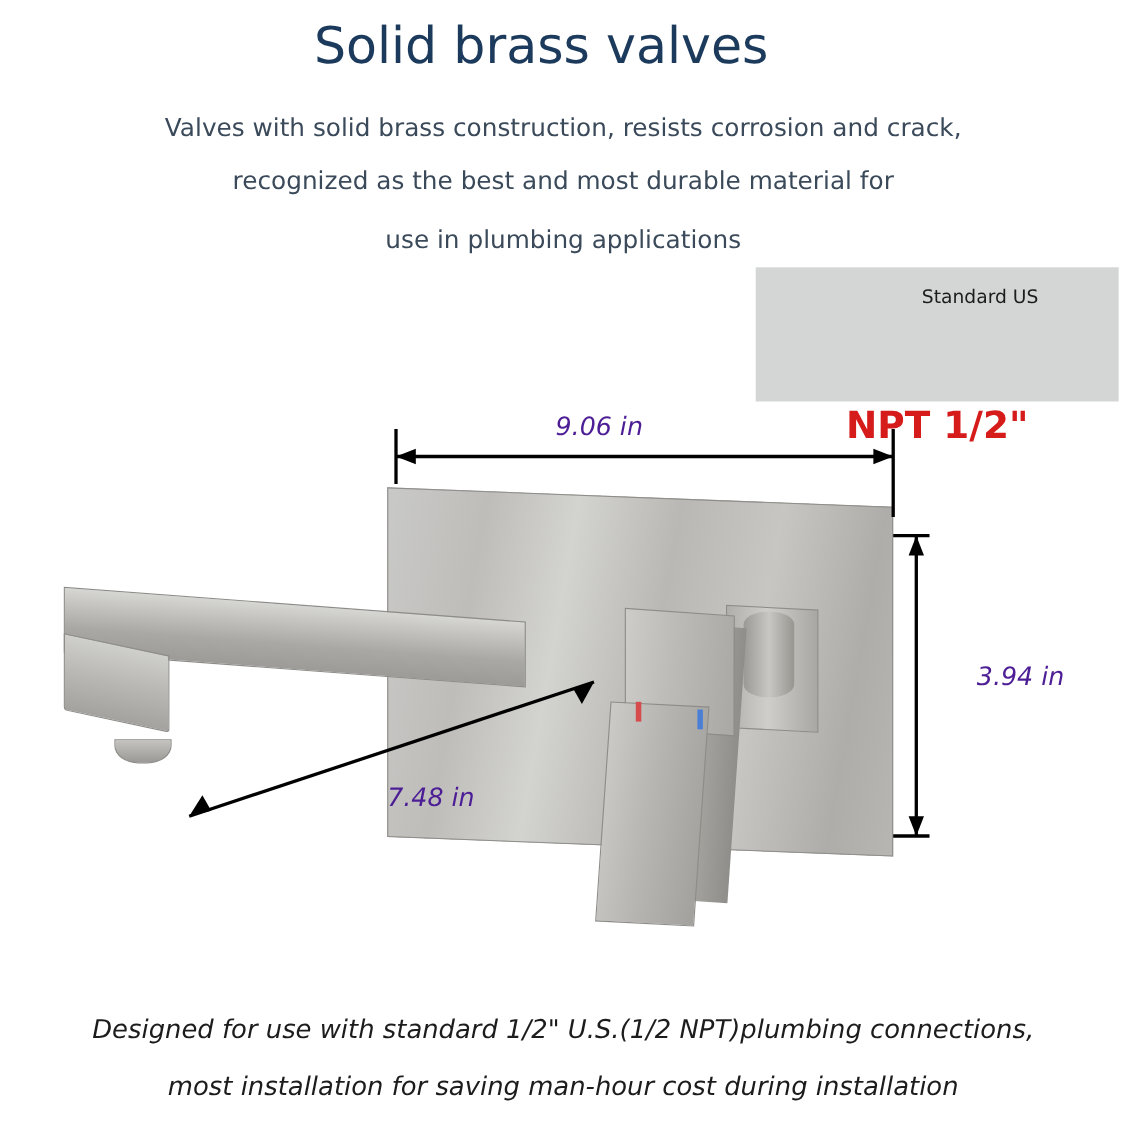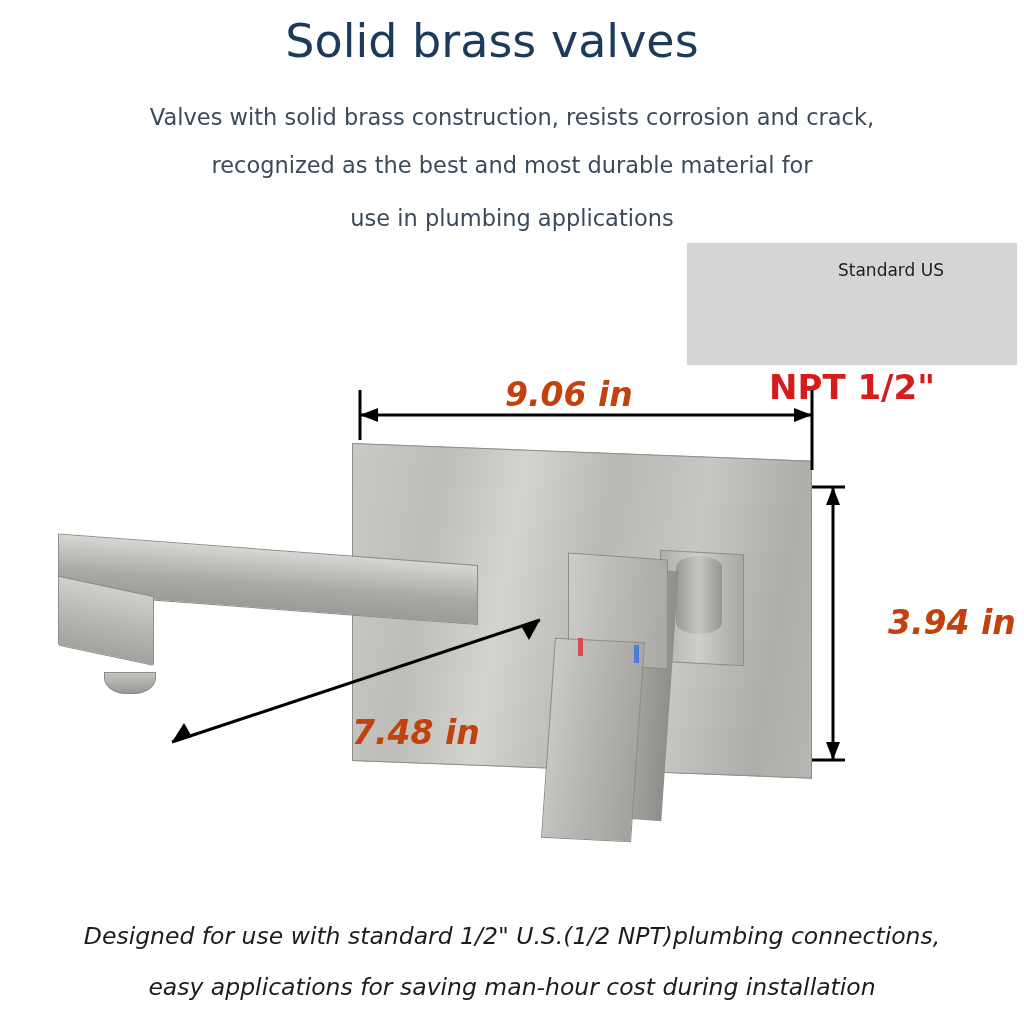--- a/index.html
+++ b/index.html
@@ -68,25 +68,24 @@
     width: 330px;
     text-align: center;
     font-size: 34px;
     color: #d61b1b;
     font-weight: bold;
   }
 
   
   .dim-label {
     position: absolute;
-    font-size: 33px;
-    color: #c2410c;
+    font-size: 23px;
+    color: #4c1d95;
     font-style: italic;
     white-space: nowrap;
-    font-weight: bold;
   }
   .dim-top { left: 505px; top: 375px; }
   .dim-right { left: 848px; top: 603px; font-style: italic; margin-left: 40px; }
   .dim-lower { left: 320px; top: 713px; margin-left: 32px; }
 
   
   .overlay {
     position: absolute;
     left: 0;
     top: 0;
@@ -278,13 +277,13 @@
   </g>
   <polygon points="172,742 192,737 184,723" fill="#000"></polygon>
   <polygon points="540,620 521,626 529,640" fill="#000"></polygon>
 </svg>
 
 <div class="dim-label dim-top">9.06 in</div>
 <div class="dim-label dim-right">3.94 in</div>
 <div class="dim-label dim-lower">7.48 in</div>
 
 <div class="footer-line f1">Designed for use with standard 1/2" U.S.(1/2 NPT)plumbing connections,</div>
-<div class="footer-line f2">easy applications for saving man-hour cost during installation</div>
+<div class="footer-line f2">most installation for saving man-hour cost during installation</div>
 
 </body></html>

